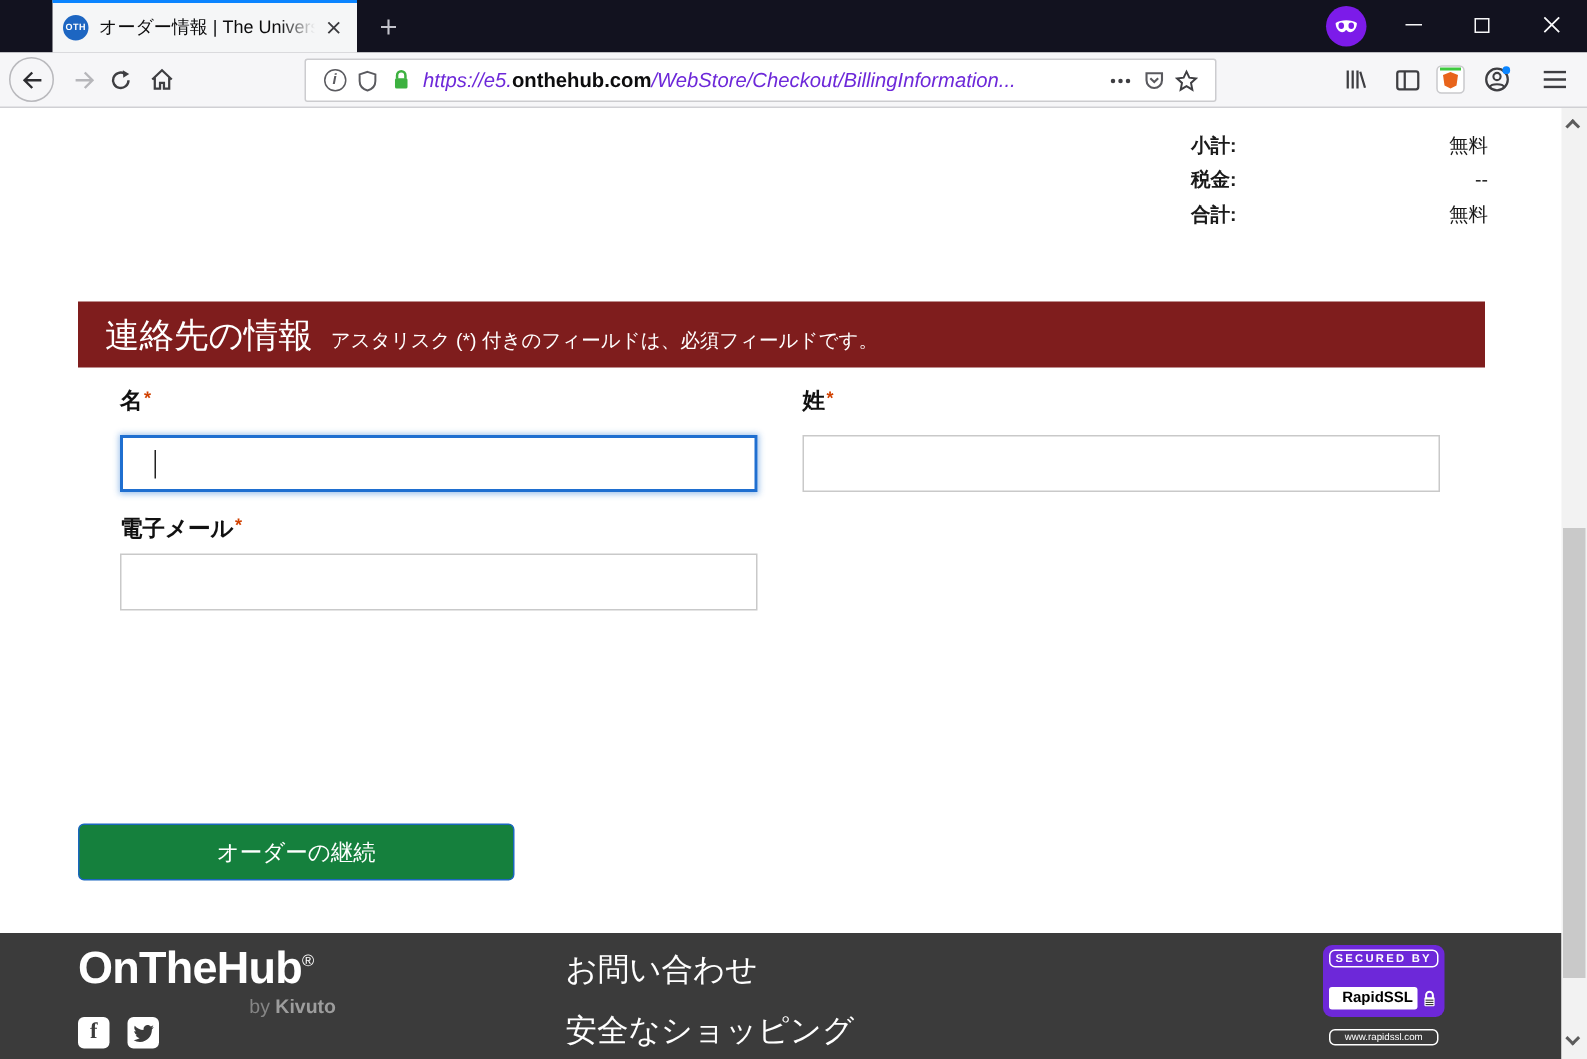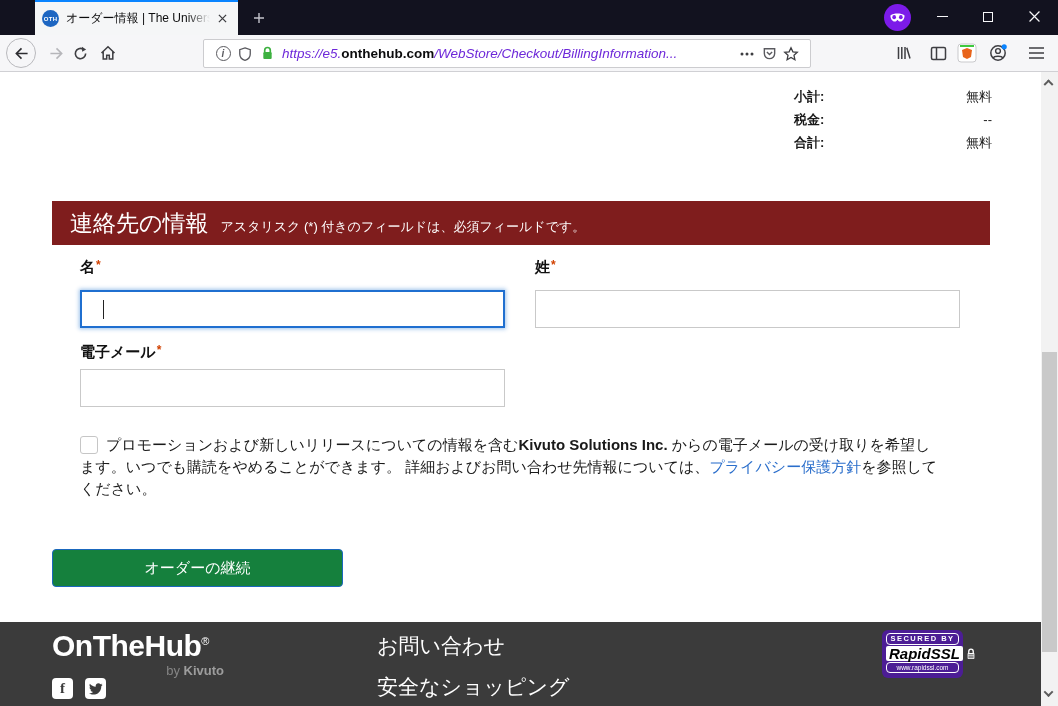--- a/index.html
+++ b/index.html
@@ -77,27 +77,27 @@
   .byline b { color:#9d9d9d; }
   .social { position:absolute; left:52px; top:56px; display:flex; gap:12px; }
   .soc { width:21px; height:21px; background:#fff; border-radius:4px; display:flex; align-items:center; justify-content:center; }
   .soc .fb { color:#3b3b3b; font-weight:bold; font-size:15px; font-family:"Liberation Serif",serif; }
   .flinks { position:absolute; left:377px; top:10px; }
   .flink { display:block; color:#fff; font-size:21px; text-decoration:none; margin-bottom:13px; }
   .powered { position:absolute; left:713px; top:7px; color:#fff; }
   .powered .pfx { font-size:11.5px; display:block; }
   .powered .pbrand { font-size:27px; font-weight:bold; letter-spacing:-.5px; line-height:28px; }
   .powered sup { font-size:9px; font-weight:normal; }
-  .seal { position:absolute; left:882px; top:8px; width:81px; height:48px; background:#4c1d95; border-radius:6px;
-          padding:3px 4px; display:flex; flex-direction:column; gap:1px; }
+  .seal { position:absolute; left:882px; top:8px; width:81px; height:48px; background:#6d28d9; border-radius:6px;
+          padding:3px 4px; display:flex; flex-direction:column; gap:13px; }
   .seal-top { border:1px solid #fff; border-radius:4px; color:#fff; font-size:7.5px; font-weight:bold;
               letter-spacing:1.5px; text-align:center; line-height:10px; }
   .seal-mid { display:flex; align-items:center; gap:2px; height:15px; }
-  .seal-brand { background:#fff; border-radius:2px; color:#000; font-size:15px; font-weight:bold;
-                padding:0 3px; line-height:15px; flex:1; text-align:left;font-style:italic; }
+  .seal-brand { background:#fff; border-radius:2px; color:#000; font-size:10px; font-weight:bold;
+                padding:0 3px; line-height:15px; flex:1; text-align:right; }
   .seal-url { border:1px solid #fff; border-radius:4px; color:#fff; font-size:6.5px; text-align:center; line-height:9px; }
   .lock-mini { width:12px; height:12px; flex:none; }
 
   
   .scrollbar { position:absolute; top:72px; right:0; width:17px; height:634px; background:#f2f2f2; }
   .sb-thumb { position:absolute; top:280px; left:1px; width:15px; height:300px; background:#c9c9c9; }
   .sb-arrow { position:absolute; left:4px; width:8px; height:8px; }
   .chev { width:7px; height:7px; border-left:2px solid #5c5c5c; border-top:2px solid #5c5c5c; display:block; }
   .chev-up { transform:rotate(45deg) translate(2px,2px); }
   .chev-down { transform:rotate(225deg) translate(1px,1px); }
@@ -257,23 +257,20 @@
   <div class="flabel" style="top:186px;left:80px"><span>名</span><span class="req">*</span></div>
   <input class="tinput focused" style="top: 218px; left: 80px;">
   <span class="caret" style="top:228px;left:103px"></span>
 
   <div class="flabel" style="top:186px;left:535px"><span>姓</span><span class="req">*</span></div>
   <input class="tinput" style="top: 218px; left: 535px;">
 
   <div class="flabel" style="top:271px;left:80px"><span>電子メール</span><span class="req">*</span></div>
   <input class="tinput" style="top: 297px; left: 80px;">
 
-  <div class="newsletter">
-    <span class="checkbox"></span><span>プロモーションおよび新しいリリースについての情報を含む</span><span class="bold">Kivuto Solutions Inc.</span><span> からの電子メールの受け取りを希望します。いつでも購読をやめることができます。 詳細およびお問い合わせ先情報については、</span><a href="#">プライバシー保護方針</a><span>を参照してください。</span>
-  </div>
 
   <button class="continue-btn">オーダーの継続</button>
 </div>
 
 <div class="footer">
   <div class="brand"><span>OnTheHub</span><sup>®</sup></div>
   <div class="byline"><span>by </span><b>Kivuto</b></div>
   <div class="social">
     <span class="soc">
         <span class="fb">f</span>

